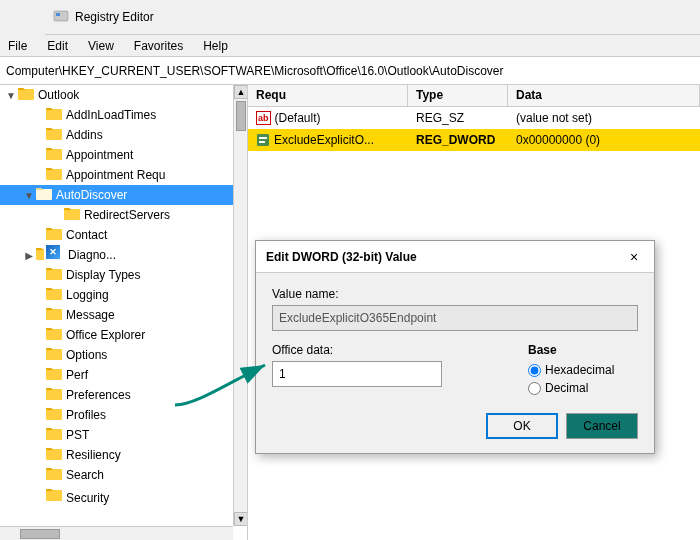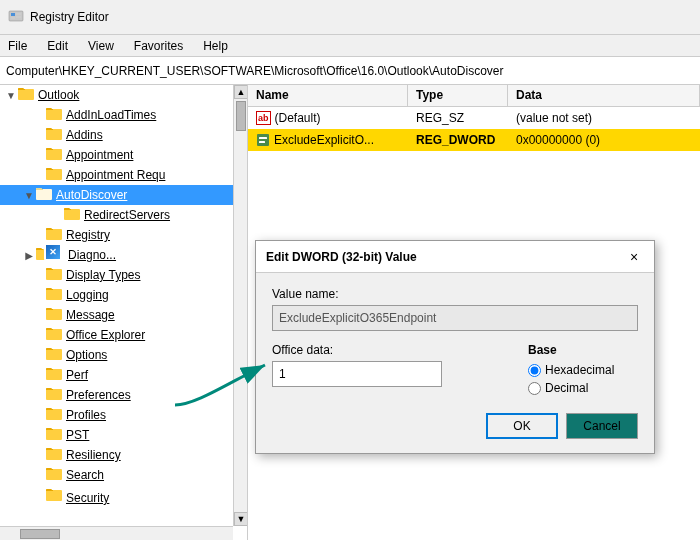--- a/index.html
+++ b/index.html
@@ -6,20 +6,21 @@
     body { font-family: 'Segoe UI', Tahoma, sans-serif; font-size: 12px; background: #f0f0f0; width: 700px; height: 540px; overflow: hidden; }
 
     
     .title-bar {
       background: #f0f0f0;
       height: 35px;
       display: flex;
       align-items: center;
       padding: 0 8px;
       border-bottom: 1px solid #ccc;
+      margin-left: 45px;
     }
     .title-bar-text { font-size: 12px; color: #000; }
 
     
     .menu-bar {
       background: #f0f0f0;
       height: 22px;
       display: flex;
       align-items: center;
       padding: 0 4px;
@@ -61,21 +62,21 @@
     .tree-item {
       display: flex;
       align-items: center;
       height: 20px;
       padding-left: 4px;
       cursor: pointer;
       white-space: nowrap;
     }
     .tree-item.selected { background: #3399ff; color: #fff; }
     .tree-expand { width: 14px; text-align: center; font-size: 10px; color: #555; }
-    .tree-label { font-size: 12px; text-decoration: underline; }
+    .tree-label { font-size: 12px; }
 
     
     .values-panel {
       flex: 1;
       background: #fff;
       overflow: hidden;
     }
     .values-header {
       display: flex;
       background: #f5f5f5;
@@ -335,21 +336,21 @@
       </div>
 
       <div class="tree-item" style="padding-left:32px;">
         <span class="tree-expand"> </span>
         <span style="margin-right:4px;">
           <svg width="16" height="14" viewBox="0 0 16 14">
               <path d="M0 2 Q0 1 1 1 L5 1 L6 2 L15 2 Q16 2 16 3 L16 12 Q16 13 15 13 L1 13 Q0 13 0 12 Z" style="fill:#ffcf3f"></path>
               <path d="M0 3 L0 2 Q0 1 1 1 L5 1 L6 2 L7 2 L7 3 Z" style="fill:#e8a800"></path>
             </svg>
         </span>
-        <span class="tree-label">Registry</span>
+        <span class="tree-label">Contact</span>
       </div>
 
       <div class="tree-item" style="padding-left:22px; position:relative;">
         <span class="tree-expand">▶</span>
         <span style="margin-right:4px; position:relative;">
           <svg width="16" height="14" viewBox="0 0 16 14">
               <path d="M0 2 Q0 1 1 1 L5 1 L6 2 L15 2 Q16 2 16 3 L16 12 Q16 13 15 13 L1 13 Q0 13 0 12 Z" style="fill:#ffcf3f"></path>
               <path d="M0 3 L0 2 Q0 1 1 1 L5 1 L6 2 L7 2 L7 3 Z" style="fill:#e8a800"></path>
             </svg>
           
@@ -499,21 +500,21 @@
 
     <div class="vscroll" style="position:absolute;right:0;top:0;width:14px;bottom:14px;">
       <div class="vscroll-btn">▲</div>
       <div class="vscroll-thumb"></div>
       <div class="vscroll-btn" style="position:absolute;bottom:0;">▼</div>
     </div>
   </div>
 
   <div class="values-panel">
     <div class="values-header">
-      <div class="values-header-col">Name</div>
+      <div class="values-header-col">Requ</div>
       <div class="values-header-col">Type</div>
       <div class="values-header-col">Data</div>
     </div>
 
     <div class="values-row">
       <div class="values-cell">
         <span class="type-icon-ab">ab</span>
         <span>(Default)</span>
       </div>
       <div class="values-cell">REG_SZ</div>

